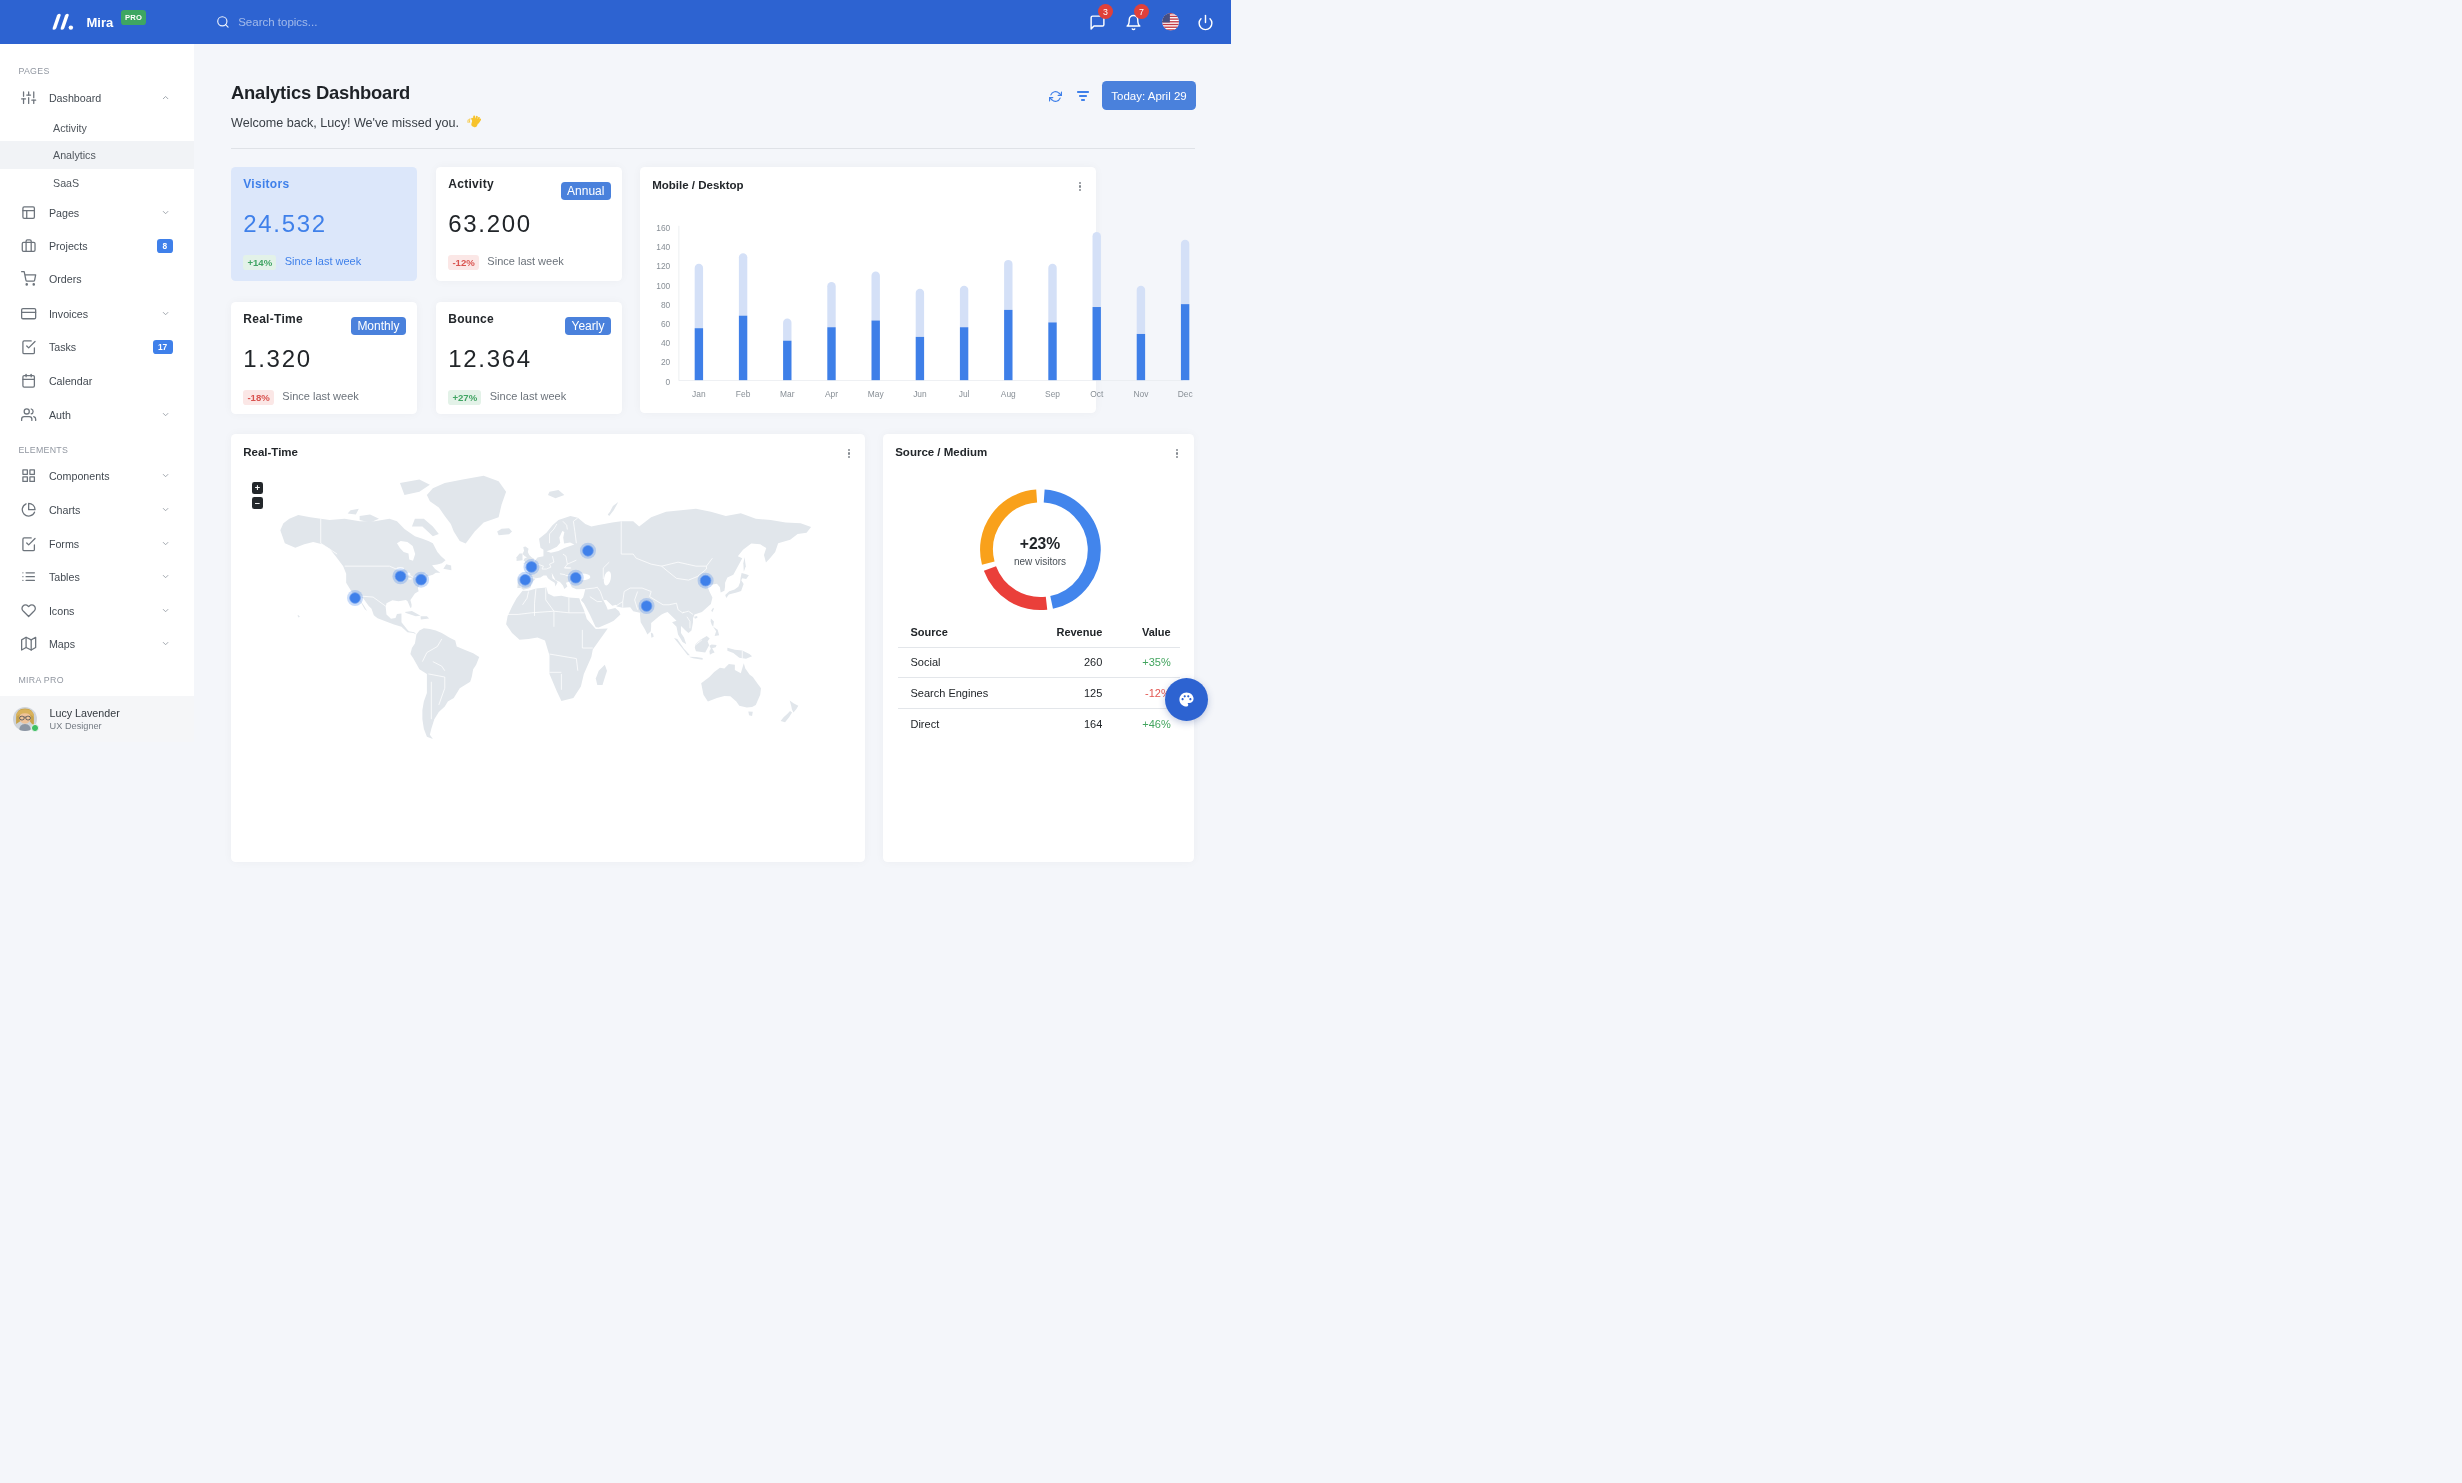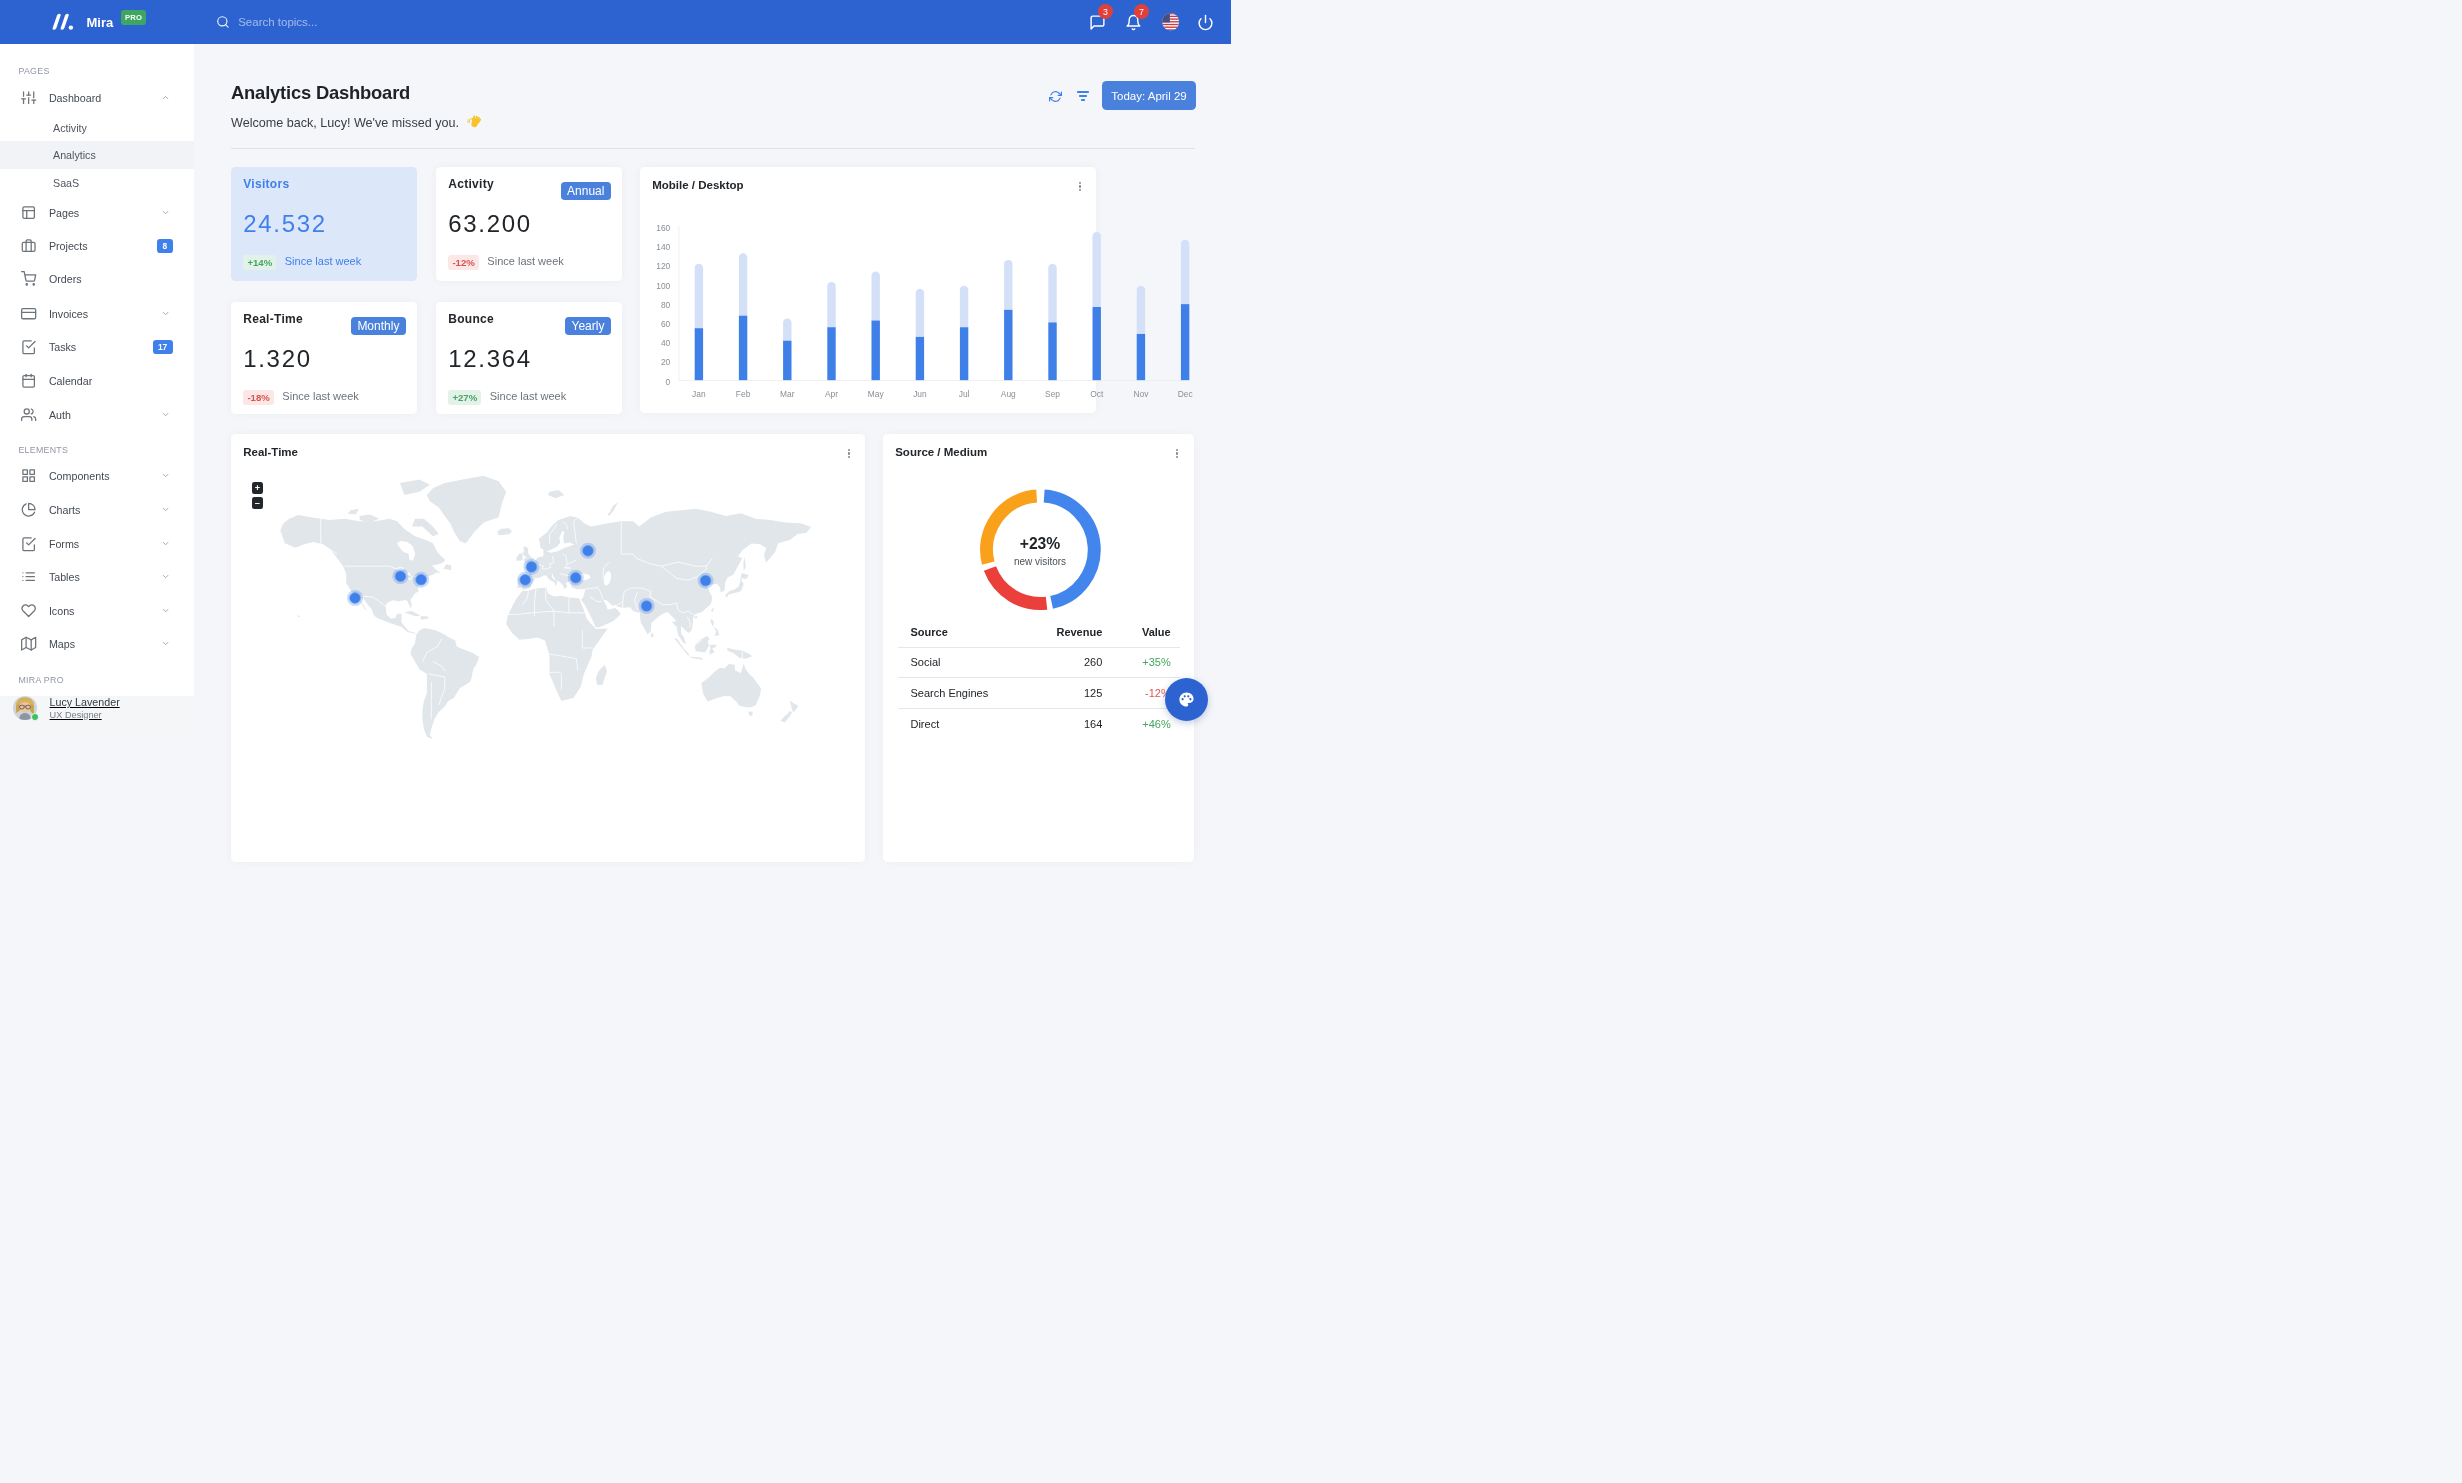--- a/index.html
+++ b/index.html
@@ -16,21 +16,21 @@
 .nbadge { position:absolute; top:-9.2px; left:9.2px; background:#e0403a; color:#fff; min-width:15px; height:15px; border-radius:7.6px; font-size:8.8px; display:flex; align-items:center; justify-content:center; font-weight:400; padding:0 3.8px;}
 
 #sidebar { position:absolute; left:0; top:44px; width:194px; height:698px; background:#ffffff; z-index:20; }
 .slabel { font-size:8.8px; color:#9197a1; padding:0 0 0 18.4px; font-weight:400; letter-spacing:0.3px;}
 .sitem { position:absolute; left:0; width:194px; height:34px; display:flex; align-items:center; color:#434a52; font-size:10.7px; }
 .sitem .ic { width:15.3px; height:15.3px; margin-left:21.4px; margin-right:12.2px; color:#6d747c; flex:none;}
 .sitem.sub { padding-left:53px; height:27.5px; color:#51575e; }
 .sitem.sub.active { background:#f1f3f6; }
 .chev { position:absolute; right:24px; color:#9aa0a8; }
 .sbadge { position:absolute; right:21.4px; background:#3f80ea; color:#fff; font-size:8.4px; font-weight:600; border-radius:3.1px; padding:2.3px 5.4px; }
-#suser { position:absolute; left:0; top:652px; width:194px; height:46px; background:#f5f6f8; display:flex; align-items:flex-start;text-decoration:underline; }
+#suser { position:absolute; left:0; top:652px; width:194px; height:46px; background:#f5f6f8; display:flex; align-items:center; }
 #suser .uname { font-size:10.7px; color:#343a40; }
 #suser .urole { font-size:9.2px; color:#757c84; margin-top:1.5px;}
 
 #main { position:absolute; left:194px; top:44px; width:1037px; height:698px; }
 h1.pagetitle { position:absolute; left:37px; top:37px; font-size:18.4px; line-height:23px; font-weight:700; color:#1e2227; letter-spacing:-0.2px;}
 .welcome { position:absolute; left:37px; top:70px; font-size:12.6px; color:#3a4047; }
 #divider { position:absolute; left:37px; top:104px; width:964px; height:0.8px; background:#dfe2e7; }
 #refresh { position:absolute; left:855px; top:46px; color:#3f80ea; }
 #filter { position:absolute; left:883px; top:47px; }
 #filter div { background:#3f80ea; border-radius:0.8px; margin:0 auto 2px auto; height:2px;}

